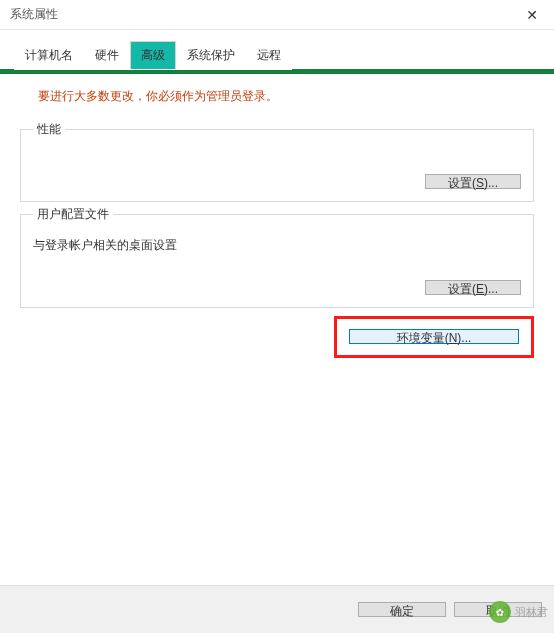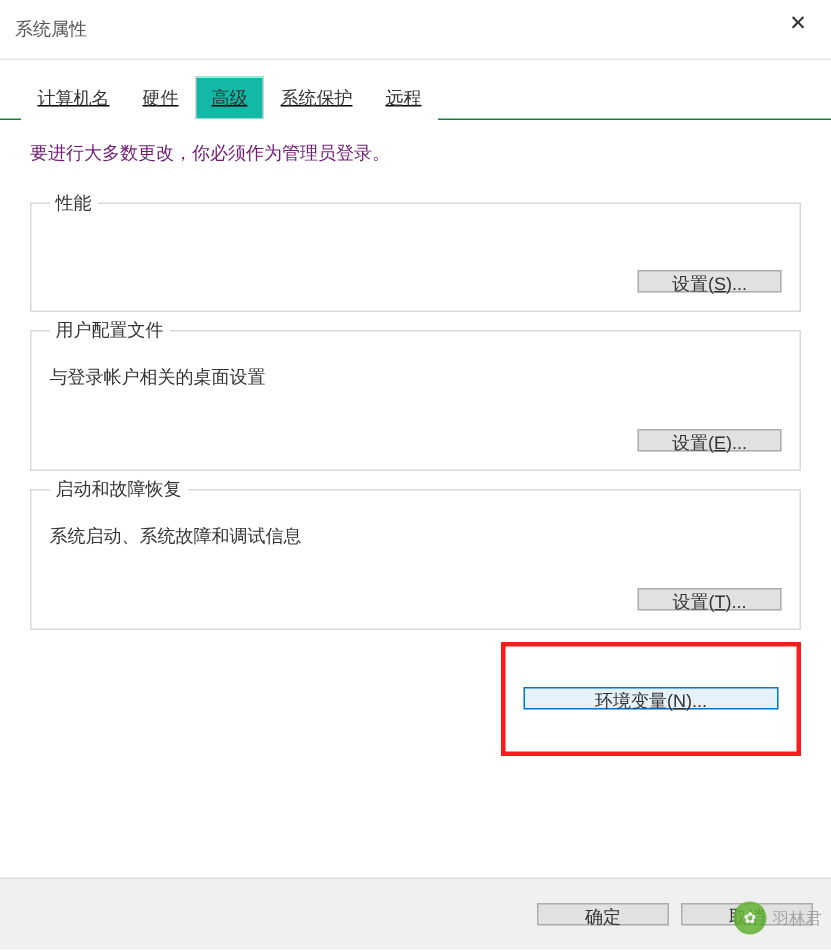--- a/index.html
+++ b/index.html
@@ -6,21 +6,21 @@
     body {
       font-family: "Microsoft YaHei", "Segoe UI", sans-serif;
       font-size: 12px;
       background: #fff;
       width: 554px;
       height: 633px;
       position: relative;
       overflow: hidden;
     }
     .titlebar {
-      height: 40px;
+      height: 30px;
       background: #fff;
       border-bottom: 1px solid #e5e5e5;
       display: flex;
       align-items: center;
       padding: 0 10px;
       color: #555;
       position: relative;
     }
     .titlebar .close {
       position: absolute;
@@ -31,23 +31,22 @@
       display: flex;
       align-items: center;
       justify-content: center;
       color: #333;
       font-size: 14px;
       font-family: Arial, sans-serif;
     }
     .tabbar {
       display: flex;
       padding: 10px 10px 0 14px;
-      border-bottom: 1px solid #15803d;
+      border-bottom: 5px solid #15803d;
       gap: 0;
-      text-decoration: underline;
     }
     .tab {
       padding: 5px 10px;
       border: 1px solid transparent;
       border-bottom: none;
       color: #333;
       cursor: pointer;
       position: relative;
       top: 1px;
       background: #fff;
@@ -55,21 +54,22 @@
     .tab.active {
       border-color: #d4d4d4;
       border-bottom: 1px solid #fff;
       background: #14b8a6;
     }
     .content {
       padding: 14px 20px 10px 20px;
     }
     .intro {
       margin-bottom: 16px;
-      color: #701a75;
+      color: #c2410c;
+      margin-left: 18px;
     }
     fieldset {
       border: 1px solid #d9d9d9;
       margin-bottom: 4px;
       padding: 10px 12px 12px 12px;
       position: relative;
     }
     legend {
       padding: 0 4px;
       color: #333;
@@ -100,21 +100,21 @@
       border: 1px solid #0078d7;
     }
     .env-row {
       display: flex;
       justify-content: flex-end;
       margin-top: 8px;
       padding-right: 0;
     }
     .env-highlight {
       border: 3px solid #ff1a1a;
-      padding: 27px 12px;
+      padding: 10px 12px;
       display: inline-block;
     }
     .env-highlight .btn {
       min-width: 170px;
     }
     .footer {
       position: absolute;
       bottom: 0;
       left: 0;
       right: 0;
@@ -180,27 +180,20 @@
   </fieldset>
 
   <fieldset>
     <legend>用户配置文件</legend>
     <p class="desc">与登录帐户相关的桌面设置</p>
     <div class="btn-row">
       <button class="btn">设置(<span class="u">E</span>)...</button>
     </div>
   </fieldset>
 
-  <fieldset>
-    <legend>启动和故障恢复</legend>
-    <p class="desc">系统启动、系统故障和调试信息</p>
-    <div class="btn-row">
-      <button class="btn">设置(<span class="u">T</span>)...</button>
-    </div>
-  </fieldset>
 
   <div class="env-row">
     <div class="env-highlight">
       <button class="btn primary">环境变量(<span class="u">N</span>)...</button>
     </div>
   </div>
 </div>
 
 <div class="footer">
   <button class="btn">确定</button>

